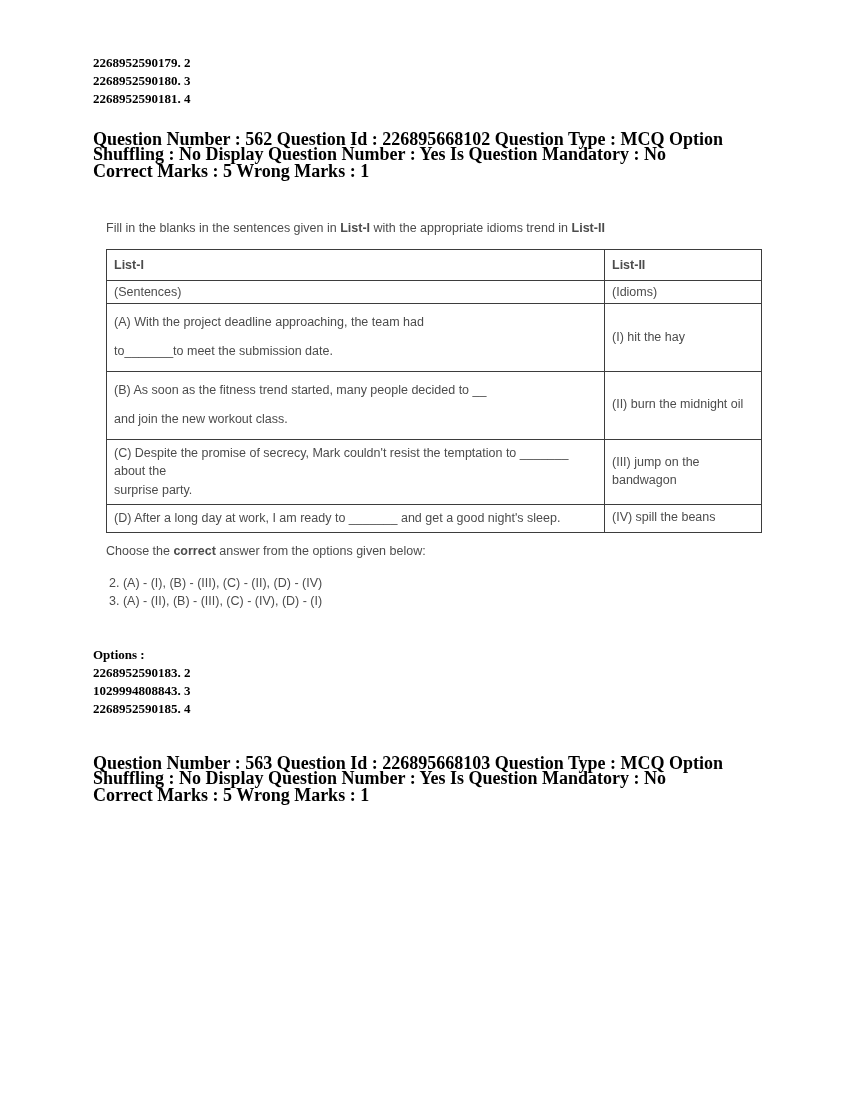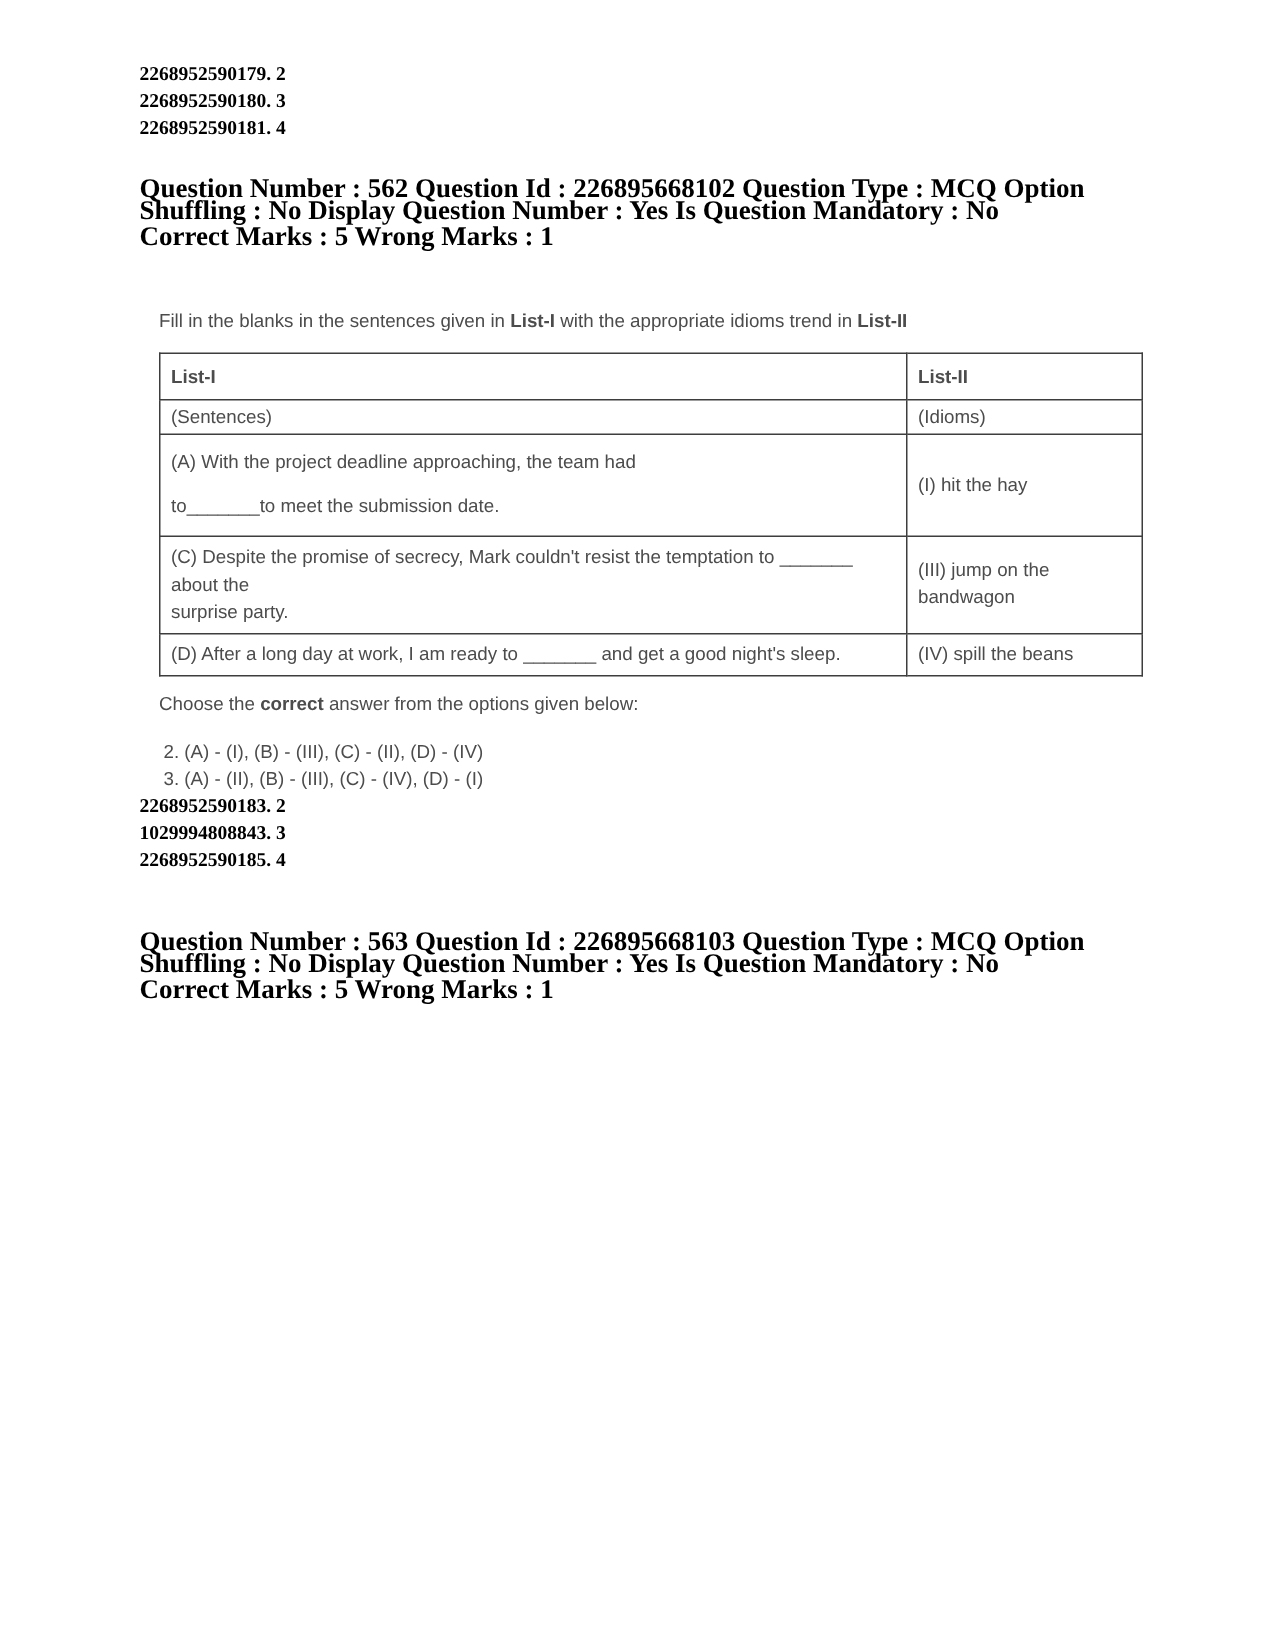--- a/index.html
+++ b/index.html
@@ -10,21 +10,21 @@
   body {
     width: 850px;
     height: 1100px;
     font-family: "Liberation Serif", serif;
     color: #000000;
   }
   .page {
     box-sizing: border-box;
     width: 850px;
     height: 1100px;
-    padding: 40px 70px 0 93px;
+    padding: 54px 70px 0 93px;
     border-radius: 12px;
   }
   .serif-line {
     font-family: "Liberation Serif", serif;
     font-size: 13px;
     font-weight: bold;
     line-height: 18px;
     color: #000000;
   }
   .meta {
@@ -104,39 +104,45 @@
       </tr>
       <tr class="sub">
         <td>(Sentences)</td>
         <td>(Idioms)</td>
       </tr>
       <tr class="row-a">
         <td class="sentence">(A) With the project deadline approaching, the team had
 to_______to meet the submission date.</td>
         <td class="idiom">(I) hit the hay</td>
       </tr>
+      <tr class="row-b">
+        <td class="sentence">(B) As soon as the fitness trend started, many people decided to __
+and join the new workout class.</td>
+        <td class="idiom">(II) burn the midnight oil</td>
+      </tr>
       <tr class="row-c">
         <td class="sentence">(C) Despite the promise of secrecy, Mark couldn't resist the temptation to _______ about the
 surprise party.</td>
         <td class="idiom">(III) jump on the bandwagon</td>
       </tr>
       <tr class="row-d">
         <td class="sentence">(D)  After a long day at work, I am ready to _______ and get a good night's sleep.</td>
         <td class="idiom">(IV) spill the beans</td>
       </tr>
     </tbody>
       </table>
 
     <p class="choose"><span>Choose the </span><b>correct</b><span> answer from the options given below:</span></p>
 
     <div class="answer-option">2. (A) - (I), (B) - (III), (C) - (II), (D) - (IV)</div>
     <div class="answer-option">3. (A) - (II), (B) - (III), (C) - (IV), (D) - (I)</div>
 
   </div>
 
+  <div class="serif-line options-label">Options :</div>
   <div class="serif-line">2268952590183. 2</div>
   <div class="serif-line">1029994808843. 3</div>
   <div class="serif-line">2268952590185. 4</div>
 
   <div class="q563">
     <p class="meta">Question Number : 563 Question Id : 226895668103 Question Type : MCQ Option Shuffling : No Display Question Number : Yes Is Question Mandatory : No</p>
     <p class="meta marks">Correct Marks : 5 Wrong Marks : 1</p>
   </div>
 
 </div>

